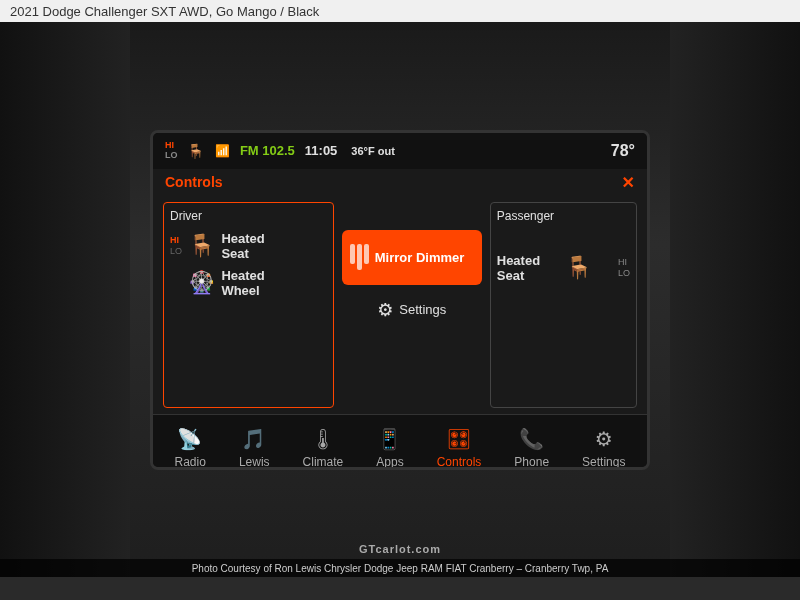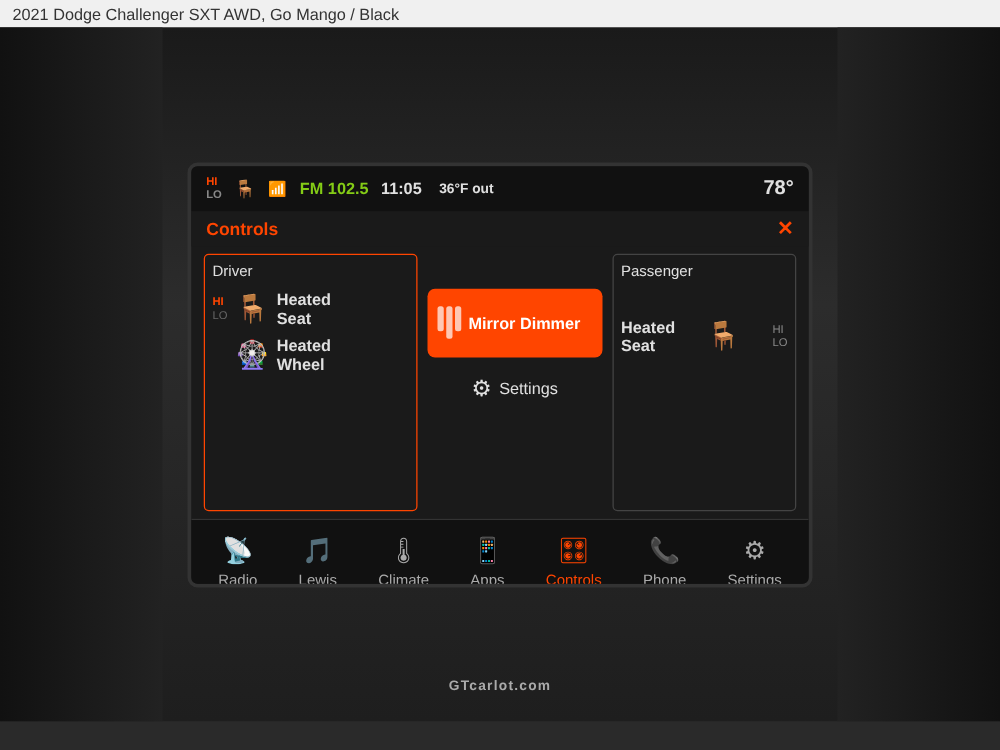--- a/index.html
+++ b/index.html
@@ -485,13 +485,16 @@
           <span class="nav-label">Settings</span>
         </div>
       </div>
 
   </div>
 
   <div class="gtcarlot-logo">
     <span>GTcarlot.com</span>
   </div>
 
+  <div class="photo-credit">
+    <span>Photo Courtesy of Ron Lewis Chrysler Dodge Jeep RAM FIAT Cranberry – Cranberry Twp, PA</span>
+  </div>
 </div>
 
 </body></html>

